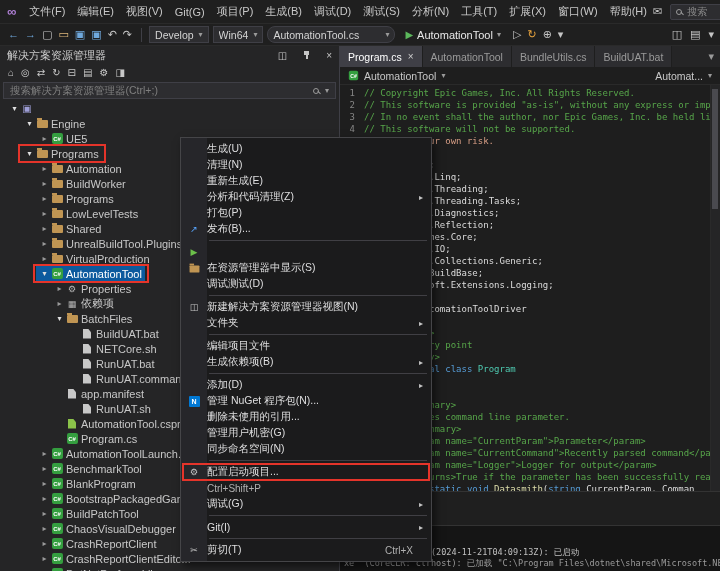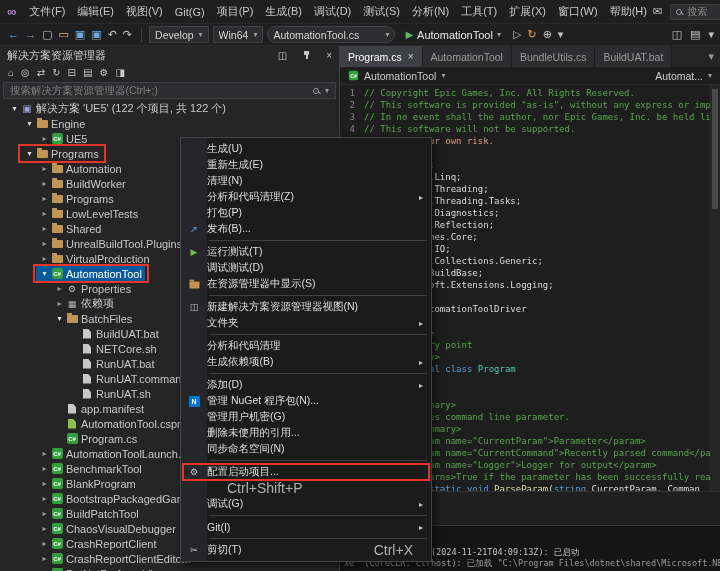--- a/index.html
+++ b/index.html
@@ -102,21 +102,21 @@
   .outline { white-space:nowrap; color:#c0c0c0; line-height:11px; }
   .outline:last-child { color:#9a9a9a; }
 
   
   #ctxmenu { position:absolute; left:180px; top:137px; width:252px; z-index:50;
     background:linear-gradient(90deg,#26262a 0,#26262a 26px,#1b1b1c 26px);
     border:1px solid #454548; box-shadow:3px 4px 8px rgba(0,0,0,.55); padding:3px 0; }
   .cmi { height:16px; display:flex; align-items:center; padding-right:8px; color:#dfdfe0; position:relative; }
   .cmi .gut { width:26px; flex:none; display:flex; align-items:center; justify-content:center; }
   .cmi .mlabel { flex:1; white-space:nowrap; overflow:hidden; font-size:10.5px; }
-  .cmi .msc { color:#b0b0b0; font-size:14px; margin-left:20px; }
+  .cmi .msc { color:#b0b0b0; font-size:10px; margin-left:0; }
   .cmi .msub { width:10px; text-align:right; color:#c5c5c5; font-size:8px; }
   .cmi.box::after { content:""; position:absolute; left:1px; right:1px; top:-1px; bottom:-1px;
     border:2px solid #e5342a; pointer-events:none; }
   .msep { height:1px; background:#403f44; margin:3px 4px 3px 28px; }
   .mico { font-size:9px; line-height:1; }
   .nubox { width:11px; height:11px; background:#0078d4; color:#fff; font-size:7px; font-weight:bold;
     display:flex; align-items:center; justify-content:center; border-radius:1px; }
 </style>
 </head>
 <body>
@@ -216,21 +216,20 @@
         <span class="mag"></span>
         <span class="chv">▾</span>
       </div>
       <div id="tree">
           <div class="trow" style="padding-left: 6px;">
             <span class="rowin">
               <span class="arr e">▾</span>
               <span class="tico">
                 <span class="slnic">▣</span>
               </span>
-              <span class="tlabel">解决方案 'UE5' (122 个项目, 共 122 个)</span>
             </span>
           </div>
           <div class="trow" style="padding-left: 21px;">
             <span class="rowin">
               <span class="arr e">▾</span>
               <span class="tico">
                 <span class="fold"></span>
               </span>
               <span class="tlabel">Engine</span>
             </span>
@@ -381,36 +380,36 @@
           </div>
           <div class="trow" style="padding-left: 66px;">
             <span class="rowin">
               <span class="arr"></span>
               <span class="tico">
                 <span class="doc"></span>
               </span>
               <span class="tlabel">RunUAT.comman...</span>
             </span>
           </div>
+          <div class="trow" style="padding-left: 51px;">
+            <span class="rowin">
+              <span class="arr"></span>
+              <span class="tico">
+                <span class="doc"></span>
+              </span>
+              <span class="tlabel">app.manifest</span>
+            </span>
+          </div>
           <div class="trow" style="padding-left: 66px;">
             <span class="rowin">
               <span class="arr"></span>
               <span class="tico">
                 <span class="doc"></span>
               </span>
               <span class="tlabel">RunUAT.sh</span>
-            </span>
-          </div>
-          <div class="trow" style="padding-left: 51px;">
-            <span class="rowin">
-              <span class="arr"></span>
-              <span class="tico">
-                <span class="doc"></span>
-              </span>
-              <span class="tlabel">app.manifest</span>
             </span>
           </div>
           <div class="trow" style="padding-left: 51px;">
             <span class="rowin">
               <span class="arr"></span>
               <span class="tico">
                 <span class="doc csproj"></span>
               </span>
               <span class="tlabel">AutomationTool.cspr...</span>
             </span>
@@ -564,21 +563,21 @@
           <div class="cl"><span class="ln">24</span><span class="ct"><span class="tk-k">public partial class</span><span class="tk-t2"> </span><span class="tk-t">Program</span></span></div>
           <div class="cl"><span class="ln">25</span><span class="ct"><span class="tk-p">{</span></span></div>
           <div class="cl"><span class="ln">26</span><span class="ct"></span></div>
           <div class="cl"><span class="ln">27</span><span class="ct"><span class="tk-c">    /// &lt;summary&gt;</span></span></div>
           <div class="cl"><span class="ln">28</span><span class="ct"><span class="tk-c">    /// Parses command line parameter.</span></span></div>
           <div class="cl"><span class="ln">29</span><span class="ct"><span class="tk-c">    /// &lt;/summary&gt;</span></span></div>
           <div class="cl"><span class="ln">30</span><span class="ct"><span class="tk-c">    /// &lt;param name="CurrentParam"&gt;Parameter&lt;/param&gt;</span></span></div>
           <div class="cl"><span class="ln">31</span><span class="ct"><span class="tk-c">    /// &lt;param name="CurrentCommand"&gt;Recently parsed command&lt;/param&gt;</span></span></div>
           <div class="cl"><span class="ln">32</span><span class="ct"><span class="tk-c">    /// &lt;param name="Logger"&gt;Logger for output&lt;/param&gt;</span></span></div>
           <div class="cl"><span class="ln">33</span><span class="ct"><span class="tk-c">    /// &lt;returns&gt;True if the parameter has been successfully read&lt;/returns&gt;</span></span></div>
-          <div class="cl"><span class="ln">34</span><span class="ct"><span class="tk-k">    private static void</span><span class="tk-m"> ParseParam</span><span class="tk-p">(</span><span class="tk-k">string</span><span class="tk-p"> CurrentParam, Comman</span></span></div>
+          <div class="cl"><span class="ln">34</span><span class="ct"><span class="tk-k">    private static void</span><span class="tk-m"> Datasmith</span><span class="tk-p">(</span><span class="tk-k">string</span><span class="tk-p"> CurrentParam, Comman</span></span></div>
           <div class="vscroll">
             <div class="vthumb"></div>
           </div>
         </div>
       <div id="problems">
         <span>未找到相关问题</span>
       </div>
       <div id="output">
           <div class="outline">4/11/21 12:09:13 (2024-11-21T04:09:13Z): 已启动</div>
           <div class="outline">xe" (CoreCLR: clrhost): 已加载 "C:\Program Files\dotnet\shared\Microsoft.NETCore.App\6.0...</div>
@@ -587,26 +586,26 @@
   </div>
 
   <div id="ctxmenu">
       <div class="cmi">
         <span class="gut"></span>
         <span class="mlabel">生成(U)</span>
         <span class="msub"></span>
       </div>
       <div class="cmi">
         <span class="gut"></span>
+        <span class="mlabel">清理(N)</span>
+        <span class="msub"></span>
+      </div>
+      <div class="cmi">
+        <span class="gut"></span>
         <span class="mlabel">重新生成(E)</span>
-        <span class="msub"></span>
-      </div>
-      <div class="cmi">
-        <span class="gut"></span>
-        <span class="mlabel">清理(N)</span>
         <span class="msub"></span>
       </div>
       <div class="cmi">
         <span class="gut"></span>
         <span class="mlabel">分析和代码清理(Z)</span>
         <span class="msub">▸</span>
       </div>
       <div class="cmi">
         <span class="gut"></span>
         <span class="mlabel">打包(P)</span>
@@ -617,52 +616,51 @@
           <span class="mico" style="color: rgb(88, 166, 255);">↗</span>
         </span>
         <span class="mlabel">发布(B)...</span>
         <span class="msub"></span>
       </div>
       <div class="msep"></div>
       <div class="cmi">
         <span class="gut">
           <span class="mico" style="color: rgb(108, 192, 74);">▶</span>
         </span>
-        <span class="mlabel">运行测试(T)</span>
-        <span class="msub"></span>
-      </div>
-      <div class="cmi">
-        <span class="gut"></span>
-        <span class="mlabel">调试测试(D)</span>
         <span class="msub"></span>
       </div>
       <div class="cmi">
         <span class="gut">
           <span class="fold mini"></span>
         </span>
         <span class="mlabel">在资源管理器中显示(S)</span>
         <span class="msub"></span>
       </div>
+      <div class="cmi">
+        <span class="gut"></span>
+        <span class="mlabel">调试测试(D)</span>
+        <span class="msub"></span>
+      </div>
       <div class="msep"></div>
       <div class="cmi">
         <span class="gut">
           <span class="mico" style="color: rgb(197, 197, 197);">◫</span>
         </span>
         <span class="mlabel">新建解决方案资源管理器视图(N)</span>
         <span class="msub"></span>
       </div>
       <div class="cmi">
         <span class="gut"></span>
         <span class="mlabel">文件夹</span>
         <span class="msub">▸</span>
       </div>
       <div class="msep"></div>
       <div class="cmi">
         <span class="gut"></span>
-        <span class="mlabel">分析和代码清理</span>
+        <span class="mlabel">编辑项目文件</span>
         <span class="msub"></span>
       </div>
       <div class="cmi">
         <span class="gut"></span>
         <span class="mlabel">生成依赖项(B)</span>
         <span class="msub">▸</span>
       </div>
       <div class="msep"></div>
       <div class="cmi">
         <span class="gut"></span>
@@ -671,26 +669,26 @@
       </div>
       <div class="cmi">
         <span class="gut">
           <span class="nubox">N</span>
         </span>
         <span class="mlabel">管理 NuGet 程序包(N)...</span>
         <span class="msub"></span>
       </div>
       <div class="cmi">
         <span class="gut"></span>
+        <span class="mlabel">删除未使用的引用...</span>
+        <span class="msub"></span>
+      </div>
+      <div class="cmi">
+        <span class="gut"></span>
         <span class="mlabel">管理用户机密(G)</span>
-        <span class="msub"></span>
-      </div>
-      <div class="cmi">
-        <span class="gut"></span>
-        <span class="mlabel">删除未使用的引用...</span>
         <span class="msub"></span>
       </div>
       <div class="cmi">
         <span class="gut"></span>
         <span class="mlabel">同步命名空间(N)</span>
         <span class="msub"></span>
       </div>
       <div class="msep"></div>
       <div class="cmi box">
         <span class="gut">

